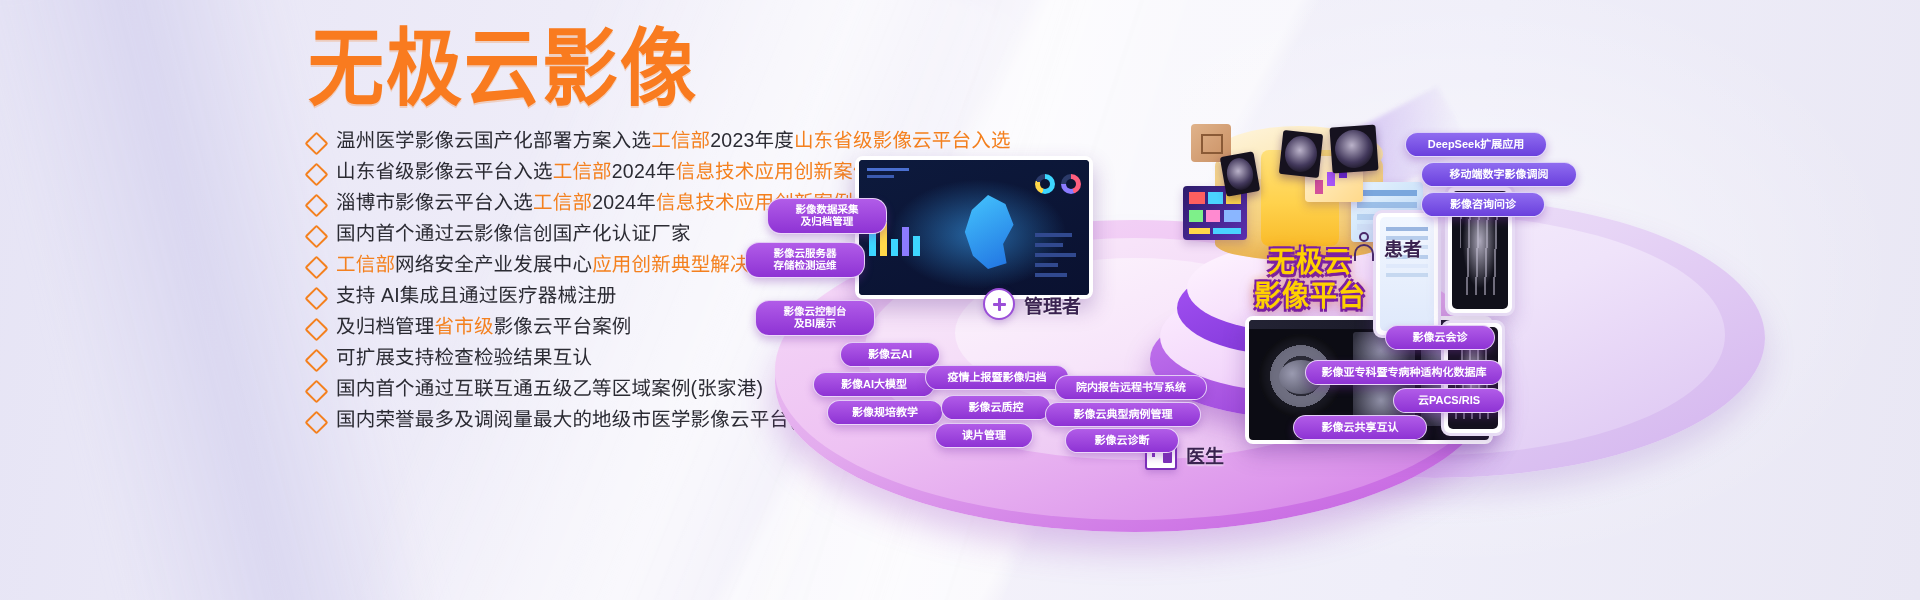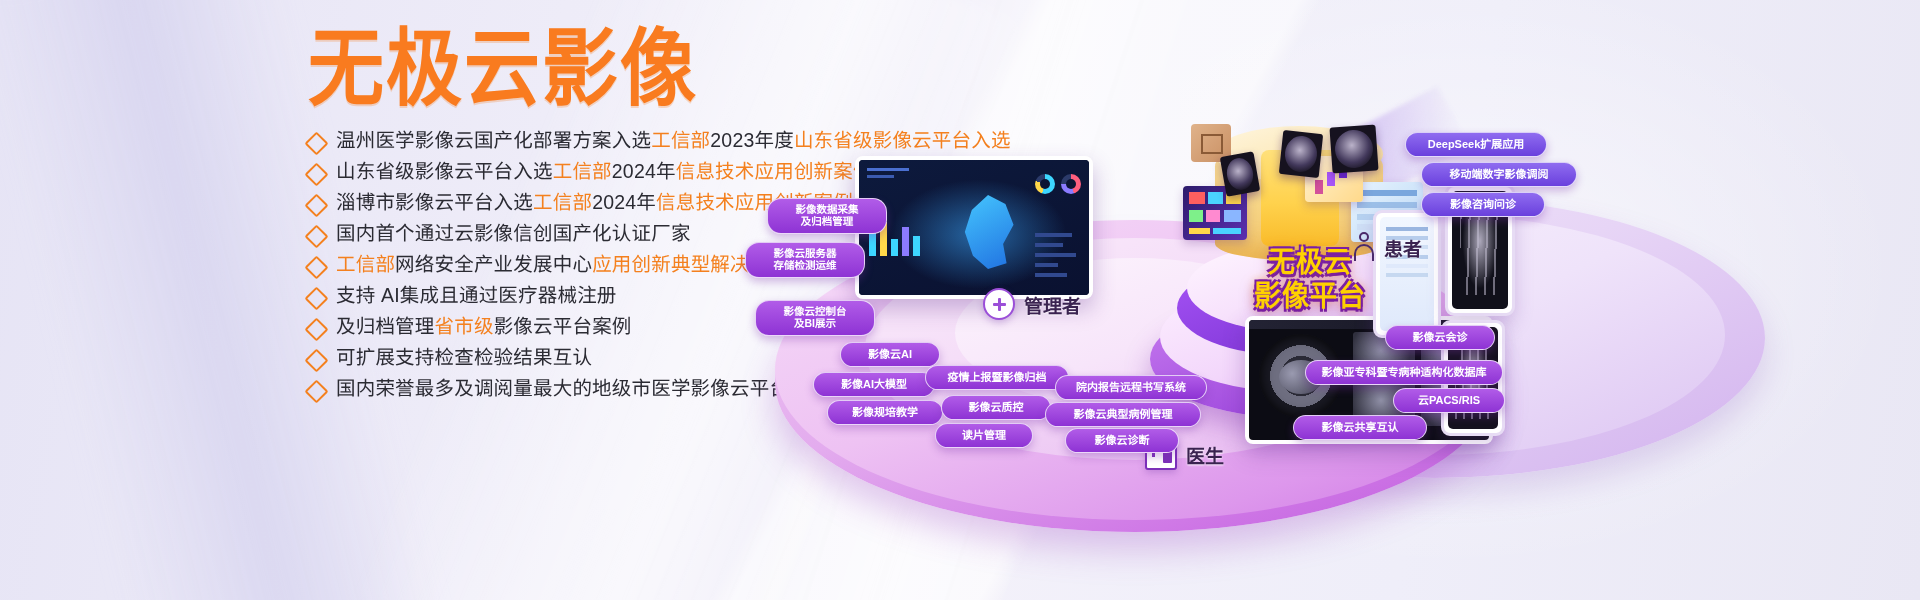--- a/index.html
+++ b/index.html
@@ -312,20 +312,24 @@
         <div class="row">
           <div class="dia"></div>
           <div class="txt"><span>及归档管理</span><span class="o">省市级</span><span>影像云平台案例</span></div>
         </div>
         <div class="row">
           <div class="dia"></div>
           <div class="txt"><span>可扩展支持检查检验结果互认</span></div>
         </div>
         <div class="row">
           <div class="dia"></div>
+          <div class="txt"><span>国内首个通过互联互通五级乙等区域案例(张家港)</span></div>
+        </div>
+        <div class="row">
+          <div class="dia"></div>
           <div class="txt"><span>国内荣誉最多及调阅量最大的地级市医学影像云平台(温州)</span></div>
         </div>
       </div>
   </div>
 
   <div id="art">
 
     <div class="disc rside"></div>
     <div class="disc rside2"></div>
 

